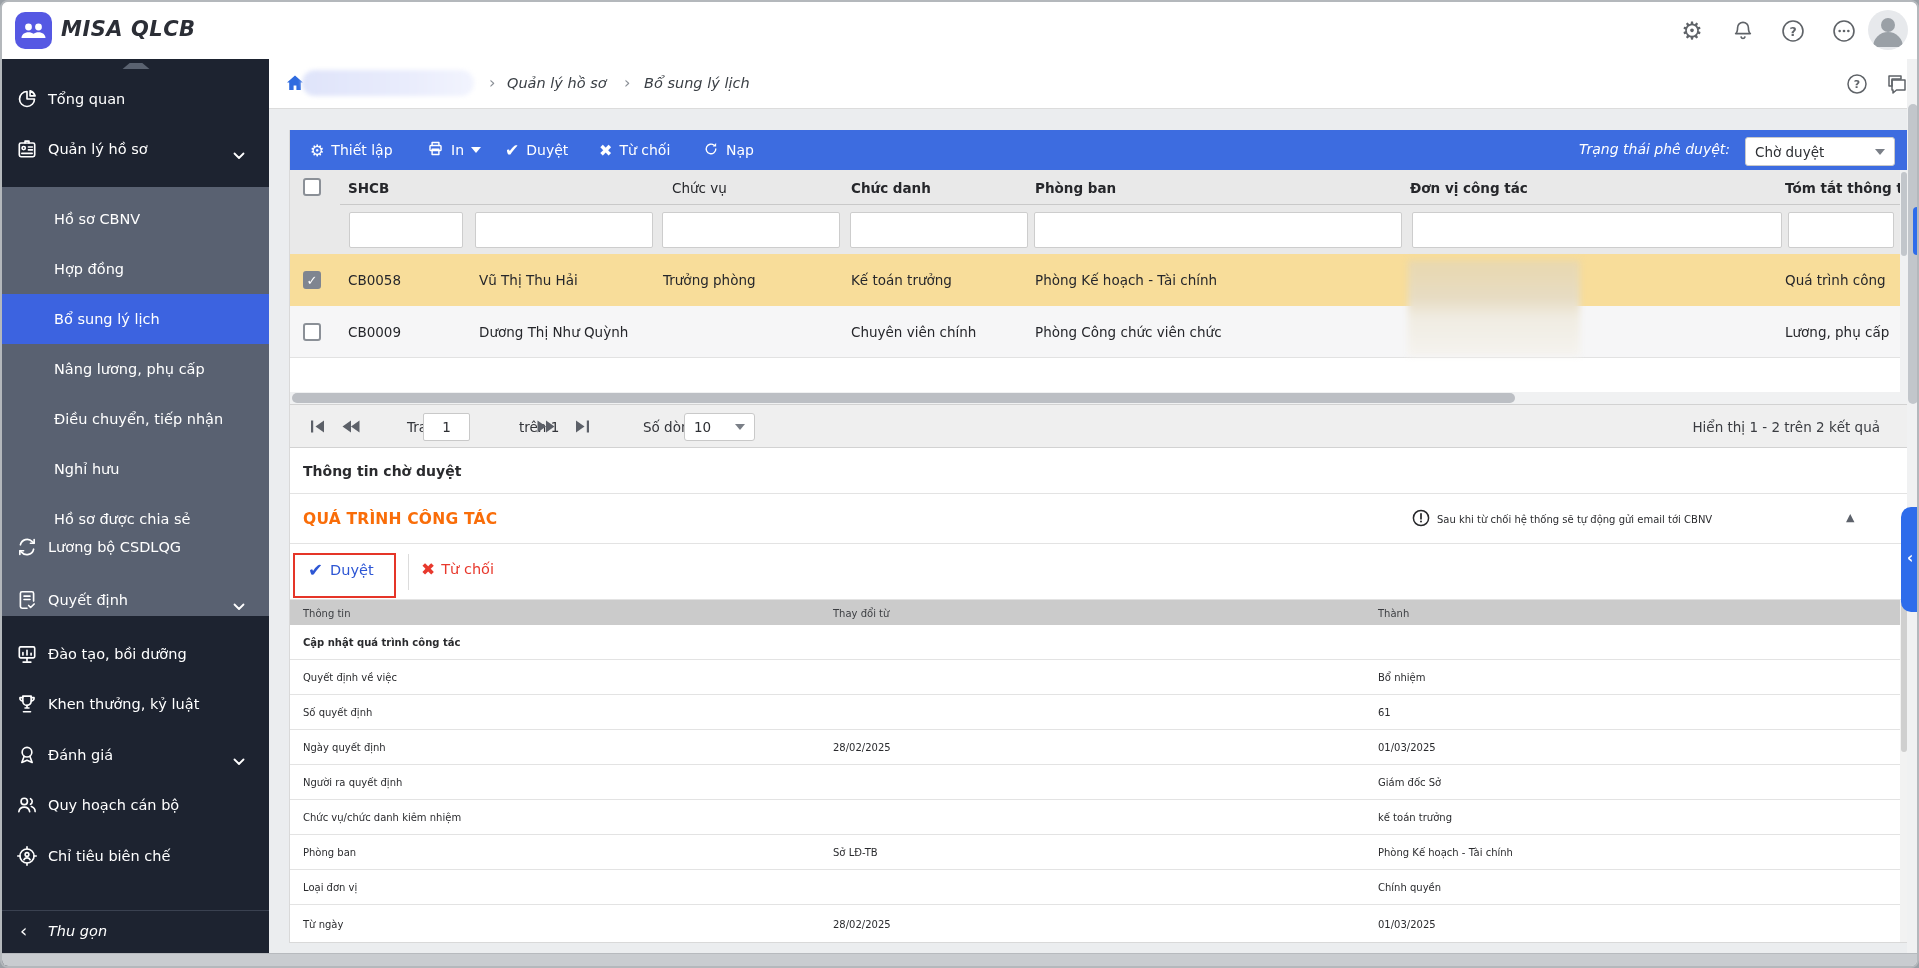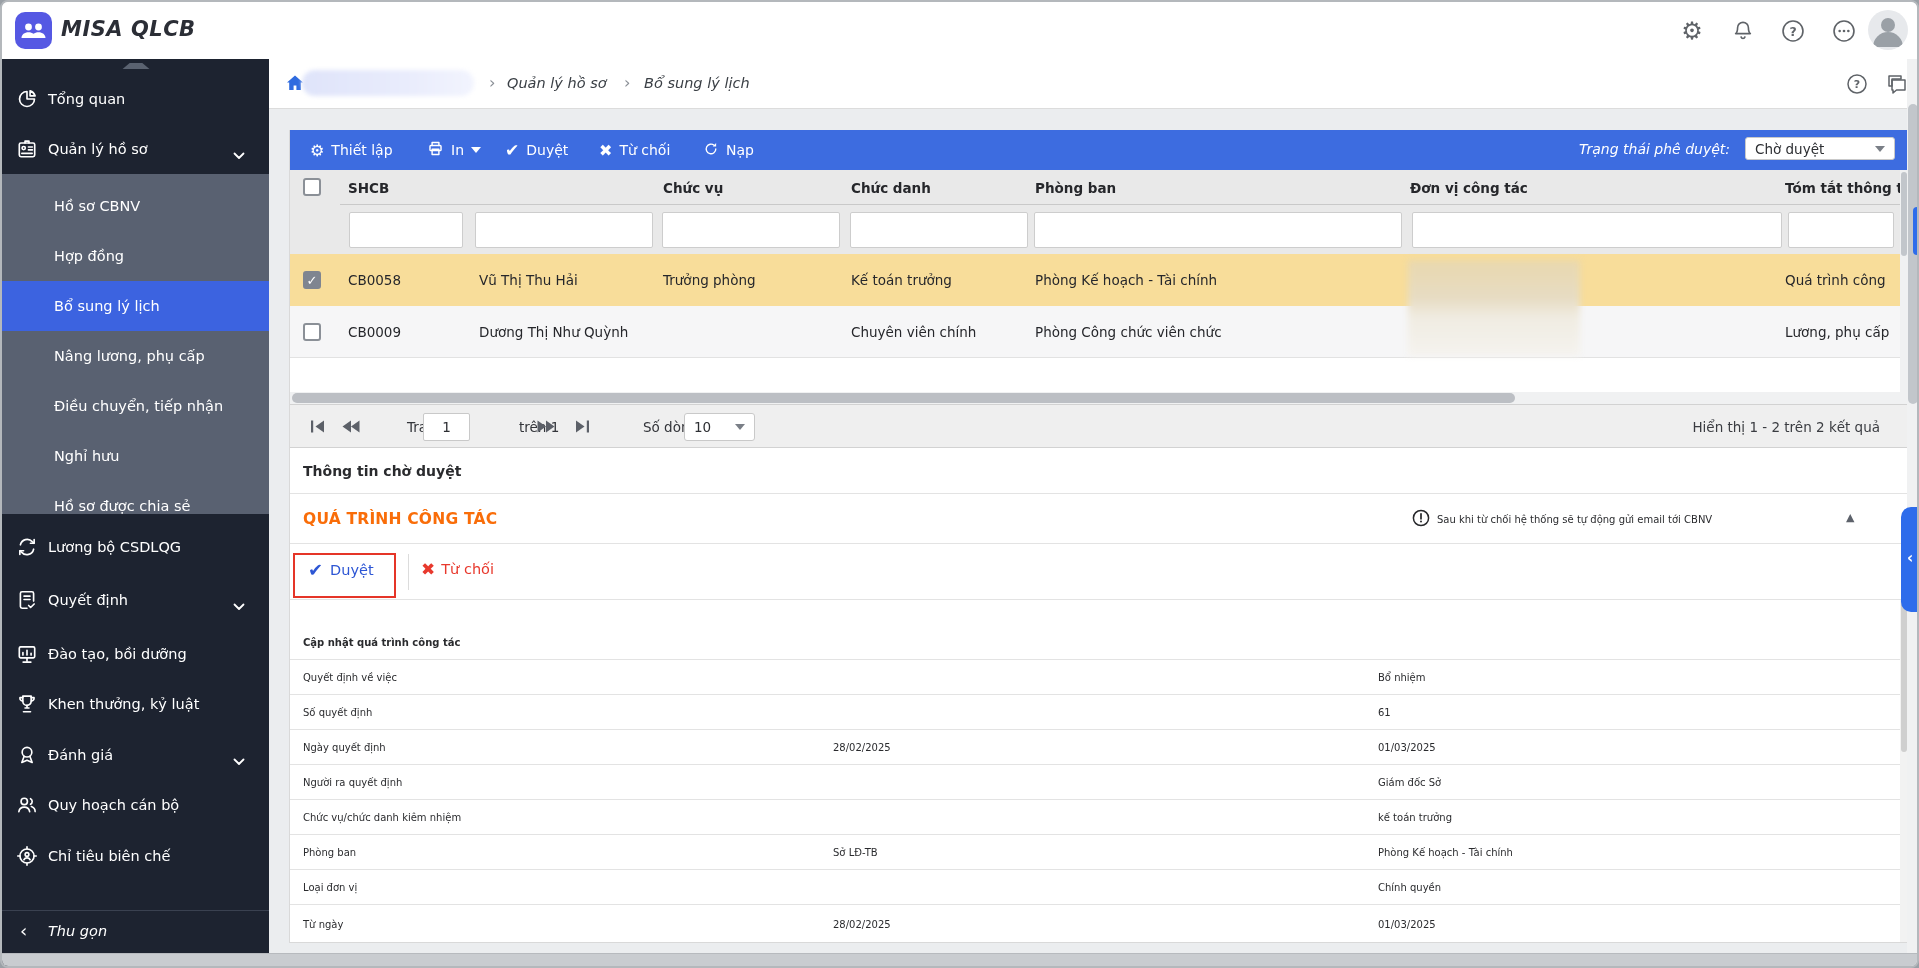--- a/index.html
+++ b/index.html
@@ -17,21 +17,21 @@
   
   #sidebar{left:0;top:57px;width:267px;height:911px;background:#1d2330;}
   #side-scrollup{left:113px;top:4px;width:42px;height:6px;background:#5a6270;border-radius:2px;clip-path:polygon(18% 100%,82% 100%,65% 0,35% 0);}
   .sitem{left:0;width:267px;height:50px;color:#fff;cursor:pointer;}
   .sitem .slabel{position:absolute;left:46px;top:50%;transform:translateY(-50%);font-size:14.5px;white-space:nowrap;}
   .sub .slabel{left:52px;}
   .sicon{position:absolute;left:14px;top:50%;transform:translateY(-50%);width:22px;height:22px;}
   .sicon svg{stroke:#fff;fill:none;stroke-width:1.5;stroke-linecap:round;stroke-linejoin:round;width:22px;height:22px;}
   .schev{position:absolute;right:24px;top:50%;transform:translateY(-50%);width:12px;height:8px;}
   .schev svg{stroke:#fff;fill:none;stroke-width:1.8;stroke-linecap:round;stroke-linejoin:round;width:12px;height:8px;}
-  #submenu{left:0;top:115px;width:267px;height:340px;background:#596171;}
+  #submenu{left:0;top:128px;width:267px;height:429px;background:#596171;}
   .active-item{background:#3c63e0;}
   #side-footer{left:0;top:851px;width:267px;height:43px;background:#1d2330;border-top:1px solid #3a4150;color:#fff;}
   
   #breadcrumb{left:267px;top:57px;width:1652px;height:50px;background:#fff;border-bottom:1px solid #dcdcdc;}
   .bc-txt{top:16px;font-size:14.5px;color:#3a3f45;}
   .bc-sep{top:14px;font-size:16px;color:#8a8f96;}
   #bc-blur{left:33px;top:11px;width:172px;height:26px;border-radius:13px;
      background:linear-gradient(90deg,#dfe4fa,#e9ecfc 60%,#f2f4fe);filter:blur(2px);}
   
   #card{left:287px;top:128px;width:1620px;height:813px;background:#fff;border:1px solid #d9d9d9;border-top:none;overflow:hidden;}
@@ -286,31 +286,31 @@
         <span>Từ chối</span>
       </div>
       <div class="tbtn" style="left:413px;">
         <span><svg width="16" height="16" viewBox="0 0 20 20">
               <path d="M16 10a6 6 0 1 1-2.1-4.6"></path>
               <path d="M16.4 2.6v4.2h-4.2z" fill="#fff" stroke="none"></path>
             </svg></span>
         <span>Nạp</span>
       </div>
       <span class="abs txt" style="right:180px;top:11px;font-size:14px;color:#fff;">Trạng thái phê duyệt:</span>
-      <div class="abs select" style="left:1455px;top:7px;width:150px;height:23px;">
+      <div class="abs select" style="left:1455px;top:7px;width:150px;height:29px;">
         <span>Chờ duyệt</span>
           <span class="selcaret"></span>
       </div>
     </div>
 
     <div class="abs gridrow hdr" style="top:40px;height:35px;">
       <span class="chk" style="top:8px;"></span>
       <span class="cell" style="left:58px;font-weight:bold;">SHCB</span>
       <span class="cell" style="left:180px;font-weight:bold;margin-top:23px;">Họ và tên</span>
-      <span class="cell" style="left:373px;font-weight:bold;">Chức vụ</span>
+      <span class="cell" style="left:382px;font-weight:normal;">Chức vụ</span>
       <span class="cell" style="left:561px;font-weight:bold;">Chức danh</span>
       <span class="cell" style="left:745px;font-weight:bold;">Phòng ban</span>
       <span class="cell" style="left:1120px;font-weight:bold;">Đơn vị công tác</span>
       <span class="cell" style="left:1495px;font-weight:bold;">Tóm tắt thông tin</span>
       <div class="abs" style="left:50px;right:0;top:34px;height:1px;background:#c9c9c9;"></div>
     </div>
 
     <div class="abs gridrow" style="top:75px;height:49px;background:#e9e9e9;">
       <input class="finput" style="left: 59px; width: 114px;">
       <input class="finput" style="left: 185px; width: 178px;">
@@ -395,20 +395,25 @@
         <span class="linkblue" style="font-size:14.5px;">Duyệt</span>
       </div>
       <div class="vline" style="left:118px;top:10px;height:36px;"></div>
       <div class="abs" style="left:131px;top:15px;display:flex;align-items:center;gap:6px;cursor:pointer;">
         <span class="linkred" style="font-size:17px;">✖</span>
         <span class="linkred" style="font-size:14.5px;">Từ chối</span>
       </div>
     </div>
     <div class="abs" id="redbox"></div>
 
+    <div class="abs drow dhead" style="top:470px;height:25px;">
+      <span class="dcell" style="left:13px;color:#3c3e42;">Thông tin</span>
+      <span class="dcell" style="left:543px;color:#3c3e42;">Thay đổi từ</span>
+      <span class="dcell" style="left:1088px;color:#3c3e42;">Thành</span>
+    </div>
     <div class="abs drow" style="top:495px;height:35px;">
       <span class="dcell" style="left:13px;font-weight:bold;">Cập nhật quá trình công tác</span>
     </div>
     <div class="abs drow" style="top:530px;height:35px;">
       <span class="dcell" style="left:13px;">Quyết định về việc</span>
       <span class="dcell" style="left:543px;"></span>
       <span class="dcell" style="left:1088px;">Bổ nhiệm</span>
     </div>
     <div class="abs drow" style="top:565px;height:35px;">
       <span class="dcell" style="left:13px;">Số quyết định</span>

